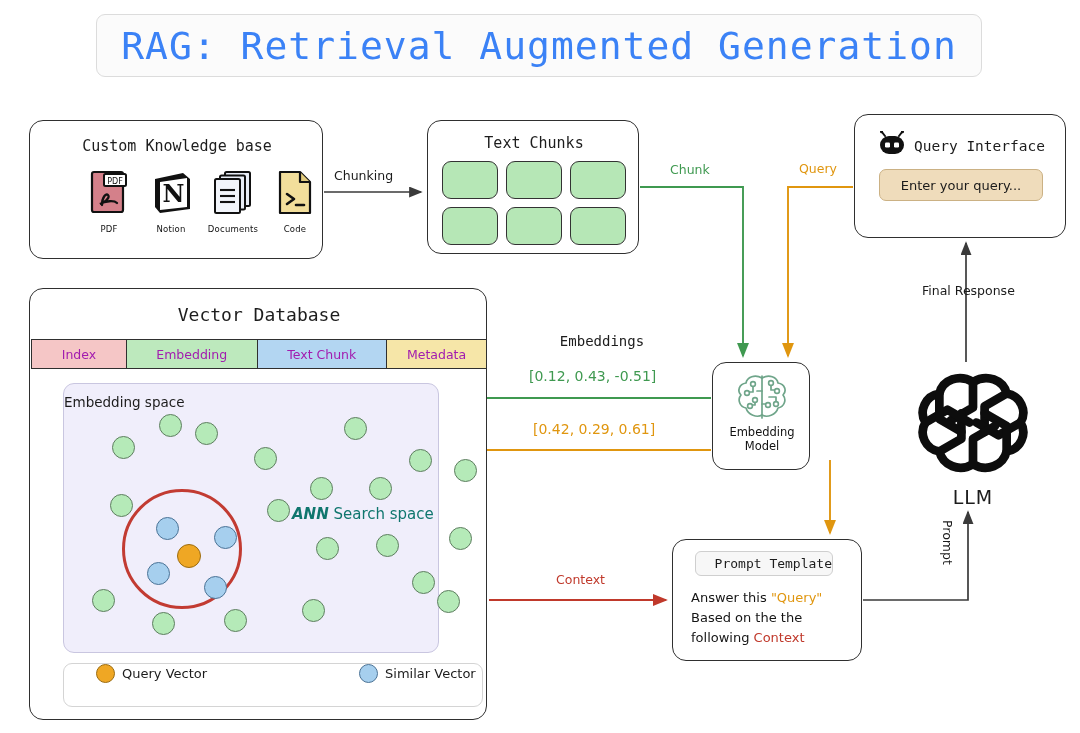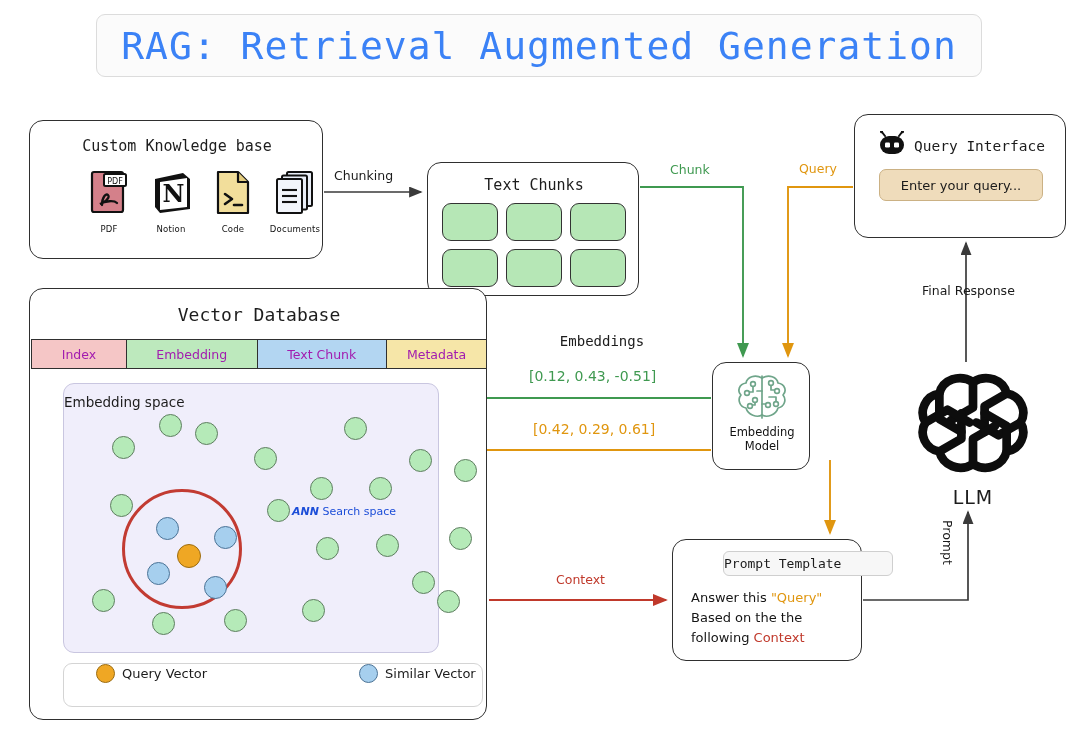--- a/index.html
+++ b/index.html
@@ -47,21 +47,21 @@
   #kb-title { left: 0; top: 16px; width: 294px; }
   .kb-item { width: 62px; text-align: center; }
   .kb-row { left: 24px; top: 44px; width: 272px; display: flex; justify-content: flex-end; }
   .kb-label {
     font-family: "DejaVu Sans", sans-serif;
     font-size: 8.5px; color: #111; margin-top: 3px; letter-spacing: .2px;
   }
   .icon-slot { height: 56px; display: flex; align-items: center; justify-content: center; }
 
   
-  #chunks-box { left: 427px; top: 120px; width: 212px; height: 134px; margin-top: 42px; }
+  #chunks-box { left: 427px; top: 120px; width: 212px; height: 134px; }
   #chunks-title { left: 0; top: 13px; width: 212px; }
   #chunks-grid {
     left: 14px; top: 40px; width: 184px; height: 84px;
     display: grid; grid-template-columns: repeat(3, 1fr); grid-template-rows: repeat(2, 1fr);
     gap: 8px 8px;
   }
   .chunk {
     background: #b6e7b6; border: 1.8px solid #333; border-radius: 9px;
   }
 
@@ -99,21 +99,21 @@
   .dot-green { background: #b5eab8; border: 1.2px solid #5e7e60; }
   .dot-blue  { background: #a6cfee; border: 1.2px solid #4b7396; }
   .dot-orange{ background: #efa724; border: 1.2px solid #9c6c10; }
 
   #ann-circle {
     position: absolute; border: 3.4px solid #c23b32; border-radius: 50%;
     background: transparent;
   }
   #ann-label {
     position: absolute; left: 292px; top: 505px;
-    font-size: 11px; color: #1d4ed8; white-space: nowrap;
+    font-size: 15px; color: #0f766e; white-space: nowrap;
   }
   #ann-label .ann-acro { font-style: italic; font-weight: bold; }
 
   #vdb-legend {
     left: 33px; top: 374px; width: 420px; height: 44px;
     border: 1.3px solid #d4d4d4; border-radius: 9px; background: #fff;
     display: flex; align-items: flex-start;
   }
   .legend-item { display: flex; align-items: center; gap: 7px; font-size: 13px; }
   #legend-query { margin-left: 32px; }
@@ -135,23 +135,23 @@
     left: 548px; top: 333px; width: 108px; text-align: center;
     font-family: "DejaVu Sans Mono", monospace; font-size: 14px;
   }
   .vec-text { position: absolute; font-size: 14px; white-space: nowrap; }
   #vec-green { left: 529px; top: 368px; color: #3f9950; }
   #vec-orange { left: 533px; top: 421px; color: #e0960f; }
 
   
   #prompt-box { left: 672px; top: 539px; width: 190px; height: 122px; }
   #prompt-chip {
-    left: 22px; top: 11px; width: 170px; height: 25px;
+    left: 22px; top: 11px; width: 138px; height: 25px;
     border: 1.3px solid #cfcfcf; border-radius: 6px; background: #f7f7f7;
-    display: flex; align-items: center; justify-content: flex-start; margin-left: 28px;
+    display: flex; align-items: center; justify-content: flex-end;
   }
   #prompt-chip-text { font-family: "DejaVu Sans Mono", monospace; font-size: 13px; }
   #prompt-body { left: 18px; top: 48px; width: 170px; font-size: 13px; line-height: 20px; color: #151515; }
   .q-word { color: #e0960f; }
   .c-word { color: #c0392b; }
 
   
   #llm-wrap { left: 898px; top: 368px; width: 150px; }
   #llm-logo { width: 150px; display: flex; justify-content: center; }
   #llm-label { width: 150px; text-align: center; font-size: 19px; margin-top: 2px; letter-spacing: 1px; }
@@ -238,42 +238,42 @@
             <path d="M6,10 L34,4 L41,10 L41,40 L11,44 L6,38 Z" fill="#111"></path>
             <path d="M11,13 L38,9 L38,38 L11,41 Z" fill="#fff"></path>
             <text x="24.5" y="33" font-size="24" font-family="DejaVu Serif, serif" font-weight="bold" fill="#111" text-anchor="middle">N</text>
           </svg>
         </div>
         <div class="kb-label">Notion</div>
       </div>
 
       <div class="kb-item">
         <div class="icon-slot">
-          <svg width="38" height="48" viewBox="0 0 38 48">
-            <path d="M4,3 L24,3 L34,13 L34,44 L4,44 Z" fill="#f2de9b" stroke="#111" stroke-width="2.2" stroke-linejoin="round"></path>
-            <path d="M24,3 L24,13 L34,13" fill="#e3cc7e" stroke="#111" stroke-width="2.2" stroke-linejoin="round"></path>
-            <path d="M11,25 L18,30 L11,35" fill="none" stroke="#111" stroke-width="2.6" stroke-linecap="round" stroke-linejoin="round"></path>
-            <line x1="20" y1="36" x2="28" y2="36" stroke="#111" stroke-width="2.6" stroke-linecap="round"></line>
-          </svg>
-        </div>
-        <div class="kb-label">Code</div>
-      </div>
-
-      <div class="kb-item">
-        <div class="icon-slot">
           <svg width="44" height="48" viewBox="0 0 44 48">
             <rect x="14" y="3" width="25" height="34" rx="1.5" fill="#e9eef7" stroke="#111" stroke-width="2"></rect>
             <rect x="9" y="6.5" width="25" height="34" rx="1.5" fill="#e9eef7" stroke="#111" stroke-width="2"></rect>
             <rect x="4" y="10" width="25" height="34" rx="1.5" fill="#f2f5fb" stroke="#111" stroke-width="2"></rect>
             <line x1="9" y1="21" x2="24" y2="21" stroke="#111" stroke-width="2.1"></line>
             <line x1="9" y1="27" x2="24" y2="27" stroke="#111" stroke-width="2.1"></line>
             <line x1="9" y1="33" x2="24" y2="33" stroke="#111" stroke-width="2.1"></line>
           </svg>
         </div>
         <div class="kb-label">Documents</div>
+      </div>
+
+      <div class="kb-item">
+        <div class="icon-slot">
+          <svg width="38" height="48" viewBox="0 0 38 48">
+            <path d="M4,3 L24,3 L34,13 L34,44 L4,44 Z" fill="#f2de9b" stroke="#111" stroke-width="2.2" stroke-linejoin="round"></path>
+            <path d="M24,3 L24,13 L34,13" fill="#e3cc7e" stroke="#111" stroke-width="2.2" stroke-linejoin="round"></path>
+            <path d="M11,25 L18,30 L11,35" fill="none" stroke="#111" stroke-width="2.6" stroke-linecap="round" stroke-linejoin="round"></path>
+            <line x1="20" y1="36" x2="28" y2="36" stroke="#111" stroke-width="2.6" stroke-linecap="round"></line>
+          </svg>
+        </div>
+        <div class="kb-label">Code</div>
       </div>
 
     </div>
   </div>
 
   <div class="abs sketchbox" id="chunks-box">
     <div class="abs boxtitle" id="chunks-title">Text Chunks</div>
     <div class="abs" id="chunks-grid">
       <div class="chunk"></div>
       <div class="chunk"></div>

